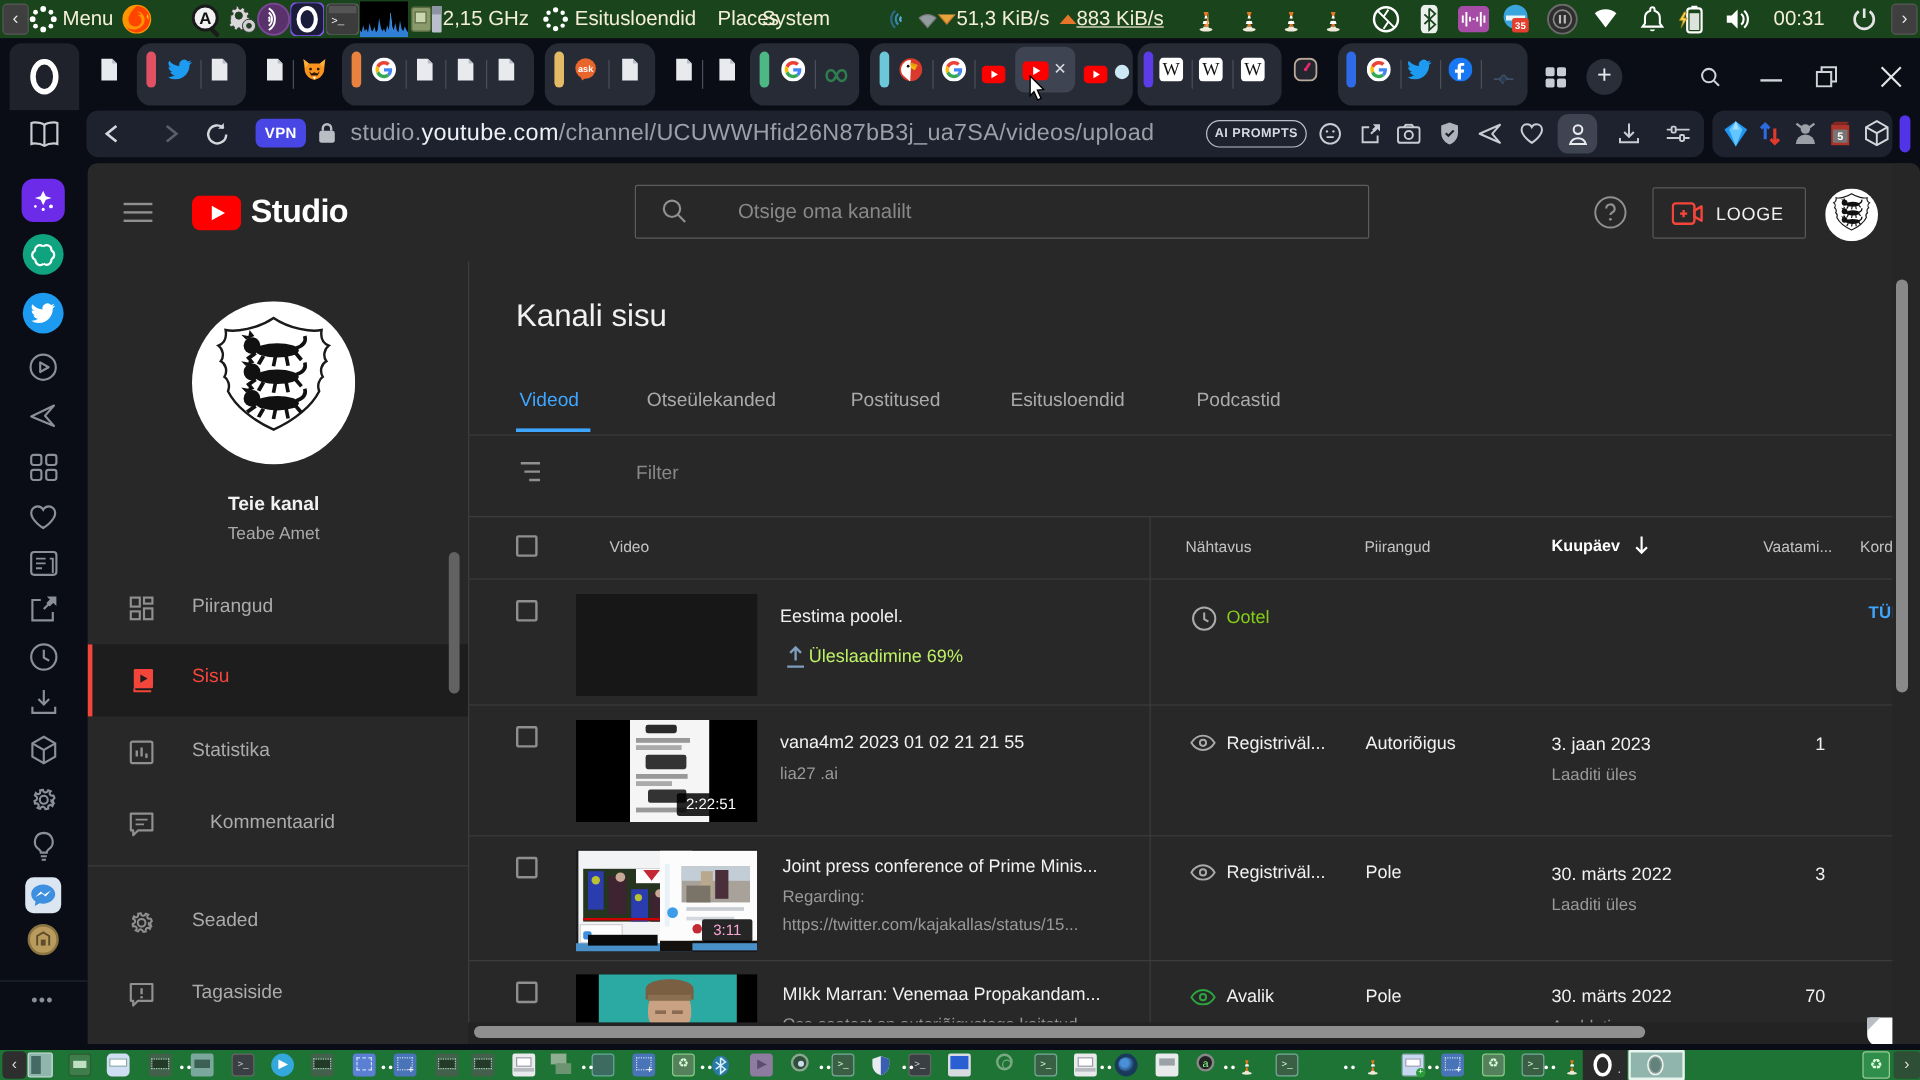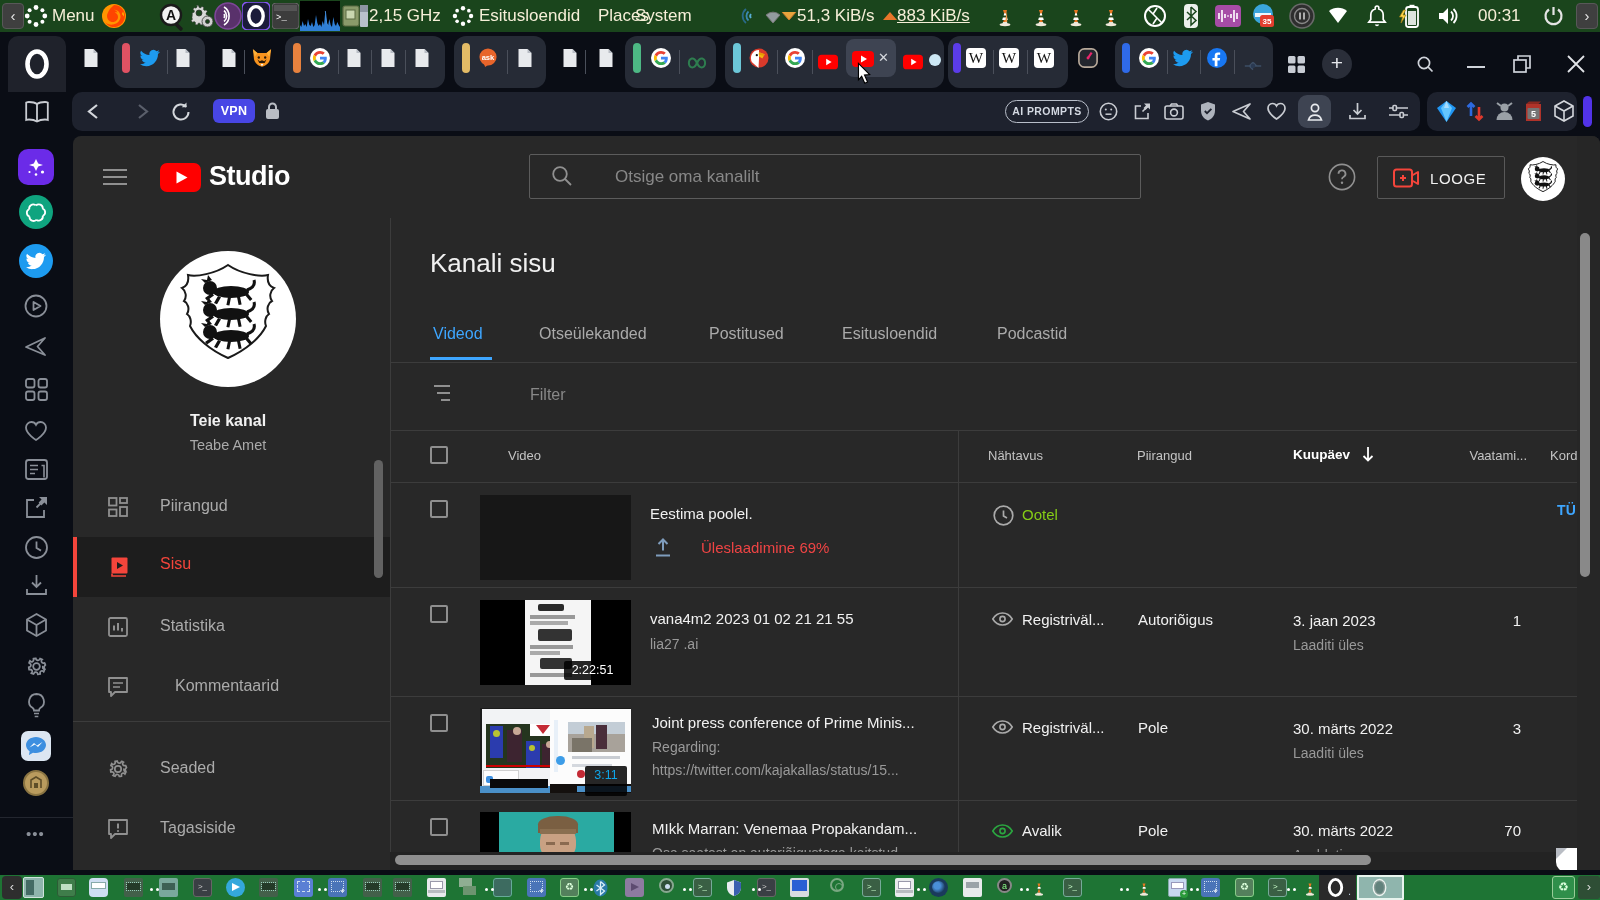--- a/index.html
+++ b/index.html
@@ -466,20 +466,21 @@
       </svg>
     <svg class="abs" style="left:98px;top:9px" width="22" height="22" viewBox="0 0 22 22">
         <path d="M18.5 11a7.5 7.5 0 1 1-2.2-5.3" fill="none" stroke="#d4d7dc" stroke-width="2"></path>
         <path d="M16.5 1.5v4.8h-4.8z" fill="#d4d7dc"></path>
       </svg>
     <div class="abs" style="left:141px;top:6.5px;width:42px;height:24px;background:#4846e5;border-radius:6px;color:#fff;font-size:12.5px;font-weight:bold;text-align:center;line-height:24px;letter-spacing:.3px;">VPN</div>
     <svg class="abs" style="left:192px;top:9px" width="17" height="20" viewBox="0 0 17 20">
         <rect x="2" y="8" width="13" height="10" rx="2" fill="#b9bdc4"></rect>
         <path d="M5 8V6a3.5 3.5 0 0 1 7 0v2" fill="none" stroke="#b9bdc4" stroke-width="2"></path>
       </svg>
+    <div class="abs" style="left:220px;top:8px;font-size:19.5px;letter-spacing:.25px;color:#9b9fa8;white-space:nowrap;"><span>studio.</span><span style="color:#eef0f3;">youtube.com</span><span>/channel/UCUWWHfid26N87bB3j_ua7SA/videos/upload</span></div>
     <div class="abs" style="left:933px;top:8px;width:84px;height:23px;border:1.5px solid #b9bfca;border-radius:12px;color:#d4d9e2;font-size:10.5px;font-weight:bold;text-align:center;line-height:21px;letter-spacing:.4px;">AI PROMPTS</div>
     <svg class="abs" style="left:1027px;top:10px" width="19" height="19" viewBox="0 0 19 19">
         <circle cx="9.5" cy="9.5" r="8.2" fill="none" stroke="#c9ccd2" stroke-width="1.6"></circle>
         <circle cx="6.8" cy="7.5" r="1" fill="#c9ccd2"></circle>
         <circle cx="12.2" cy="7.5" r="1" fill="#c9ccd2"></circle>
         <path d="M6.5 12.2h6" stroke="#c9ccd2" stroke-width="1.5"></path>
       </svg>
     <svg class="abs" style="left:1061px;top:10px" width="19" height="19" viewBox="0 0 19 19">
         <path d="M8 4H2.5v12.5H15V11" fill="none" stroke="#c9ccd2" stroke-width="1.6"></path>
         <path d="M16.5 2.5l-7 7" stroke="#c9ccd2" stroke-width="1.6"></path>
@@ -761,21 +762,21 @@
   <div class="abs" style="left:885px;top:294px;width:1px;height:425px;background:#3c3c3c;"></div>
   <div class="abs" style="left:317px;top:346px;width:1210px;height:1px;background:#3c3c3c;"></div>
 
   <div class="abs" style="left:357px;top:364px;width:18px;height:18px;border:2px solid #8f8f8f;border-radius:2px;"></div>
   <div class="abs" style="left:407px;top:359px;width:151px;height:85px;background:#171717;"></div>
   <div class="abs" style="left:577px;top:369px;color:#f1f1f1;font-size:15px;">Eestima poolel.</div>
   <svg class="abs" style="left:581px;top:402px" width="18" height="19" viewBox="0 0 18 19">
       <path d="M9 1.5v11M4.5 6L9 1.5 13.5 6" fill="none" stroke="#7f9dbd" stroke-width="2"></path>
       <path d="M2 17.5h14" stroke="#7f9dbd" stroke-width="2"></path>
     </svg>
-  <div class="abs" style="left:628px;top:403px;color:#ef4444;font-size:15px;">Üleslaadimine 69%</div>
+  <div class="abs" style="left:601px;top:403px;color:#bef264;font-size:15px;">Üleslaadimine 69%</div>
   <svg class="abs" style="left:920px;top:369px" width="21" height="21" viewBox="0 0 21 21">
       <circle cx="10.5" cy="10.5" r="9.3" fill="none" stroke="#aaa" stroke-width="1.7"></circle>
       <path d="M10.5 5.5v5.5l3.5 2" fill="none" stroke="#aaa" stroke-width="1.7"></path>
     </svg>
   <div class="abs" style="left:949px;top:370px;color:#84cc16;font-size:15px;">Ootel</div>
   <div class="abs" style="left:1484px;top:366px;color:#3ea6ff;font-size:14px;font-weight:bold;letter-spacing:.3px;">TÜHISTA</div>
   <div class="abs" style="left:317px;top:451px;width:1210px;height:1px;background:#3c3c3c;"></div>
 
   <div class="abs" style="left:357px;top:469px;width:18px;height:18px;border:2px solid #8f8f8f;border-radius:2px;"></div>
   <div class="abs" style="left:407px;top:464px;width:151px;height:85px;background:#000;">
@@ -829,21 +830,21 @@
     <div style="position:absolute;left:88px;top:14px;width:57px;height:12px;background:#c3cdd6;"></div>
     <div style="position:absolute;left:104px;top:18px;width:10px;height:22px;background:#b8a88e;"></div>
     <div style="position:absolute;left:116px;top:17px;width:11px;height:24px;background:#4a2e3a;"></div>
     <div style="position:absolute;left:92px;top:30px;width:20px;height:14px;background:#7a7468;"></div>
     <div style="position:absolute;left:92px;top:48px;width:48px;height:3px;background:#c8ccd2;"></div>
     <div style="position:absolute;left:92px;top:56px;width:40px;height:3px;background:#d4d8de;"></div>
     <div style="position:absolute;left:97px;top:62px;width:8px;height:8px;background:#c42a35;border-radius:50%;"></div>
     <div style="position:absolute;left:70px;top:76px;width:81px;height:9px;background:#14100e;"></div>
     <div style="position:absolute;left:97px;top:78px;width:54px;height:6px;background:#4a90c8;"></div>
   </div>
-  <div class="abs" style="left:512px;top:630px;width:42px;height:30px;background:rgba(0,0,0,.85);border-radius:2px;color:#0ea5e9;font-size:12.5px;text-align:center;line-height:19px;">3:11</div>
+  <div class="abs" style="left:512px;top:630px;width:42px;height:19px;background:rgba(0,0,0,.85);border-radius:2px;color:#f9a8d4;font-size:12.5px;text-align:center;line-height:19px;">3:11</div>
   <div class="abs" style="left:579px;top:578px;color:#f1f1f1;font-size:15px;">Joint press conference of Prime Minis...</div>
   <div class="abs" style="left:579px;top:603px;color:#999;font-size:14px;">Regarding:</div>
   <div class="abs" style="left:579px;top:626px;color:#999;font-size:14px;">https://twitter.com/kajakallas/status/15...</div>
   <svg class="abs" style="left:918px;top:581px" width="23" height="20" viewBox="0 0 23 20">
       <path d="M11.5 4C6.5 4 3 8 1.8 10c1.2 2 4.7 6 9.7 6s8.5-4 9.7-6c-1.2-2-4.7-6-9.7-6z" fill="none" stroke="#aaa" stroke-width="1.6"></path>
       <circle cx="11.5" cy="10" r="2.6" fill="none" stroke="#aaa" stroke-width="1.6"></circle>
     </svg>
   <div class="abs" style="left:949px;top:583px;color:#f1f1f1;font-size:15px;">Registriväl...</div>
   <div class="abs" style="left:1065px;top:583px;color:#f1f1f1;font-size:15px;">Pole</div>
   <div class="abs" style="left:1220px;top:584px;color:#f1f1f1;font-size:15px;">30. märts 2022</div>

